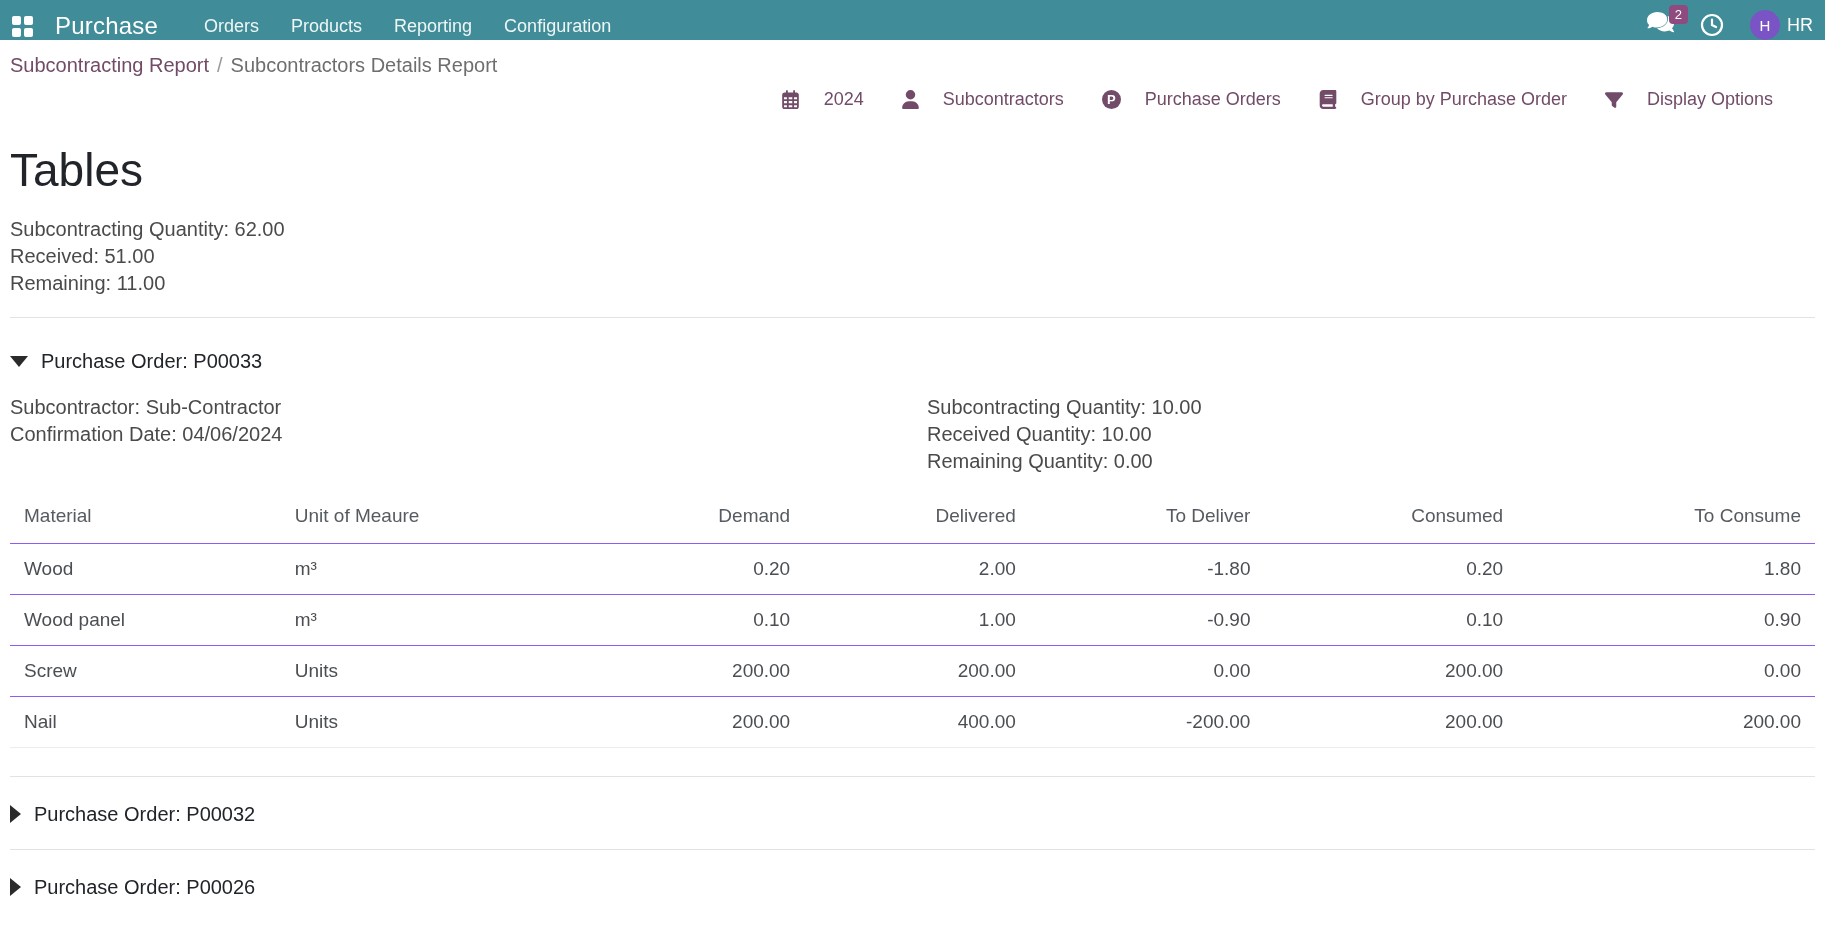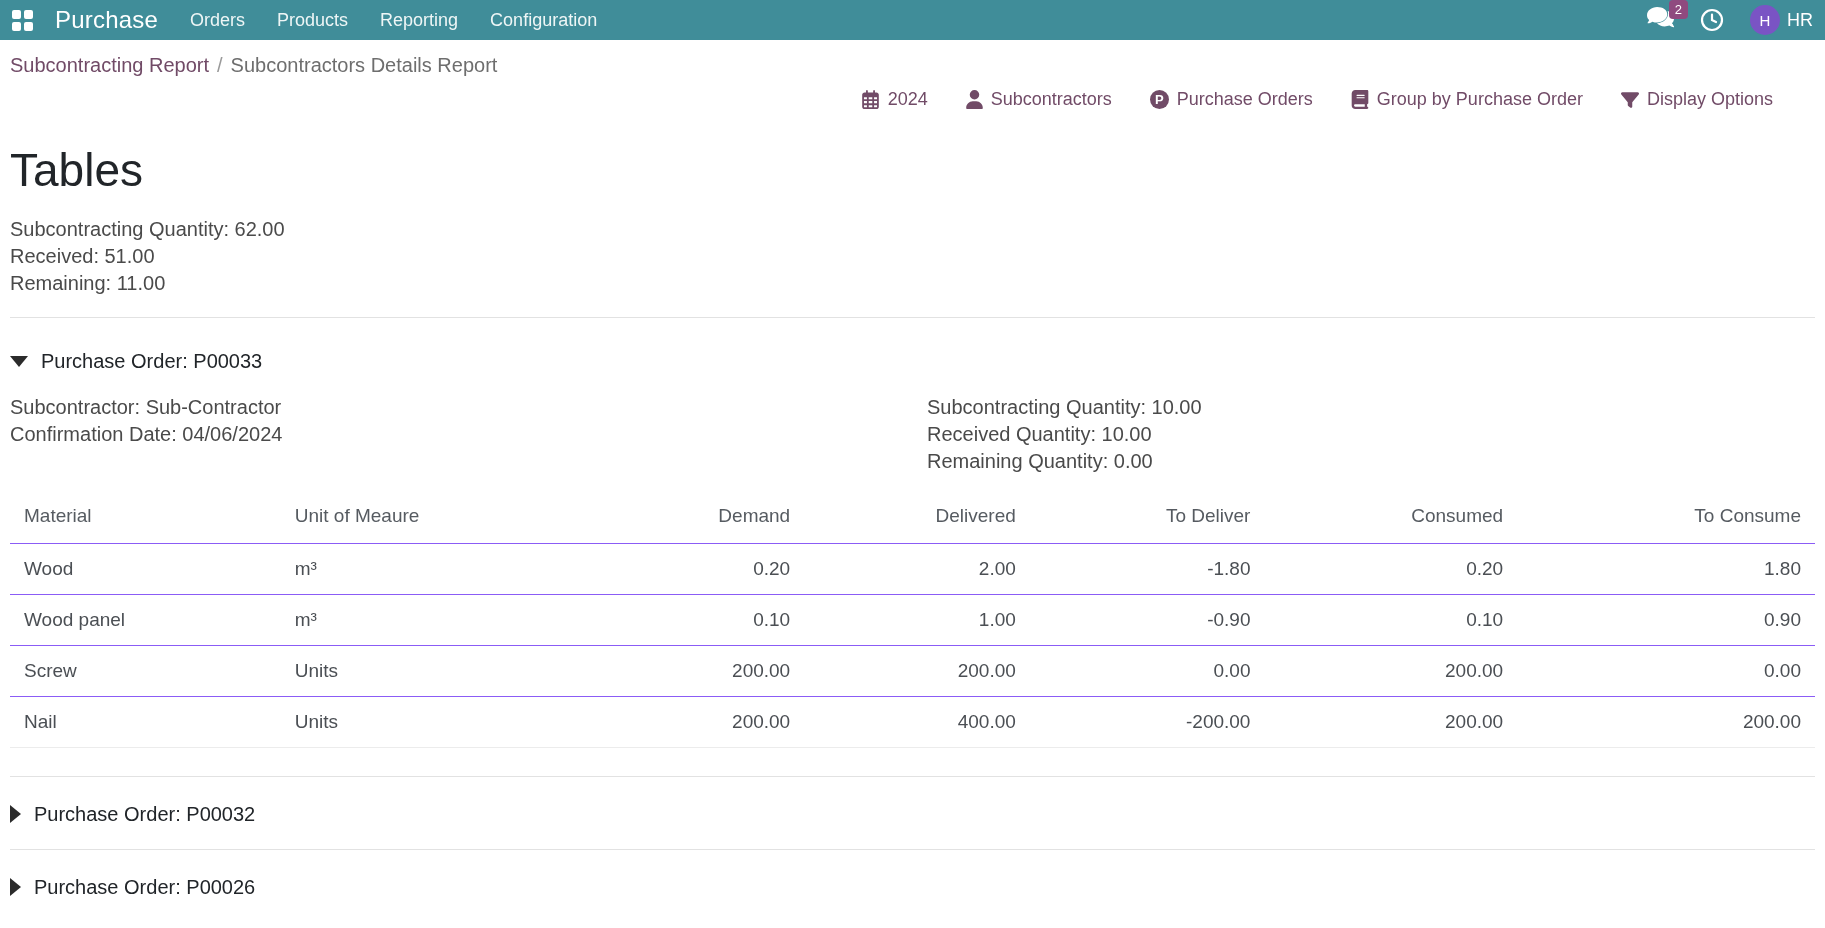--- a/index.html
+++ b/index.html
@@ -2,28 +2,28 @@
 <html><head>
 <meta charset="utf-8">
 <style>
   * { box-sizing: border-box; margin: 0; padding: 0; }
   html,body { width: 1825px; height: 928px; overflow: hidden; background:#fff; }
   body { font-family: "Liberation Sans", sans-serif; color:#4b4f54; }
 
   
   .topbar {
     height: 40px; background:#408d99; color:#fff;
-    display:flex; align-items:center; padding:0 12px; overflow:hidden;
+    display:flex; align-items:flex-end; padding:0 12px; overflow:hidden;
   }
   .tb-left { display:flex; align-items:center; gap:28px; }
   .apps-btn { display:flex; align-items:center; cursor:pointer; background:none; border:none; margin-right:-6px; }
   .apps-grid { display:grid; grid-template-columns:9px 9px; grid-template-rows:9px 9px; gap:3px; }
   .apps-grid span { background:#fff; border-radius:2px; }
   .brand { font-size:24px; font-weight:500; letter-spacing:.2px; }
-  .menu { display:flex; gap:32px; margin-left:4px; }
+  .menu { display:flex; gap:32px; margin-left:18px; }
   .menu-item { font-size:18px; color:#eef6f6; cursor:pointer; }
   .tb-right { margin-left:auto; display:flex; align-items:center; gap:26px; }
   .chat-wrap { position:relative; cursor:pointer; }
   .badge {
     position:absolute; top:-7px; right:-14px; background:#8f4a7f; color:#fff;
     font-size:13px; line-height:13px; padding:3px 6px; border-radius:4px;
   }
   .clock-btn { cursor:pointer; display:flex; }
   .user-menu { display:flex; align-items:center; gap:7px; cursor:pointer; }
   .avatar {
@@ -35,21 +35,21 @@
   
   .controlpanel { padding: 14px 18px 0 10px; text-align: center; }
   .breadcrumb { font-size:20px; display:flex; gap:8px; align-items:baseline; }
   .breadcrumb a { color:#714B67; text-decoration:none; cursor:pointer; }
   .breadcrumb .sep { color:#9a9a9a; }
   .breadcrumb .current { color:#6e6e6e; }
   .filters {
     margin-top:12px; display:flex; justify-content:flex-end; gap:38px;
     padding-right:34px; color:#714B67; font-size:18px;
   }
-  .filter-item { display:flex; align-items:center; gap:8px; cursor:pointer; white-space:nowrap; }
+  .filter-item { display:flex; align-items:center; gap:24px; cursor:pointer; white-space:nowrap; }
   .p-circle {
     width:19px; height:19px; border-radius:50%; background:#714B67; color:#fff;
     font-size:13px; font-weight:bold; display:flex; align-items:center; justify-content:center;
   }
 
   
   .content { padding: 0 10px; }
   h1.page-title { margin-top:34px; font-size:46px; line-height:52px; font-weight:500; color:#212529; }
   .summary { margin-top:20px; font-size:20px; line-height:27px; color:#4a4a4a; }
   hr.divider { border:none; border-top:1px solid #e2e2e2; margin:20px 0 0 0; }

